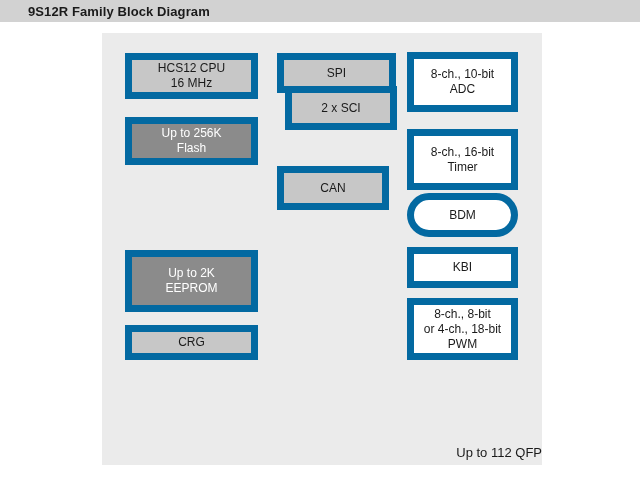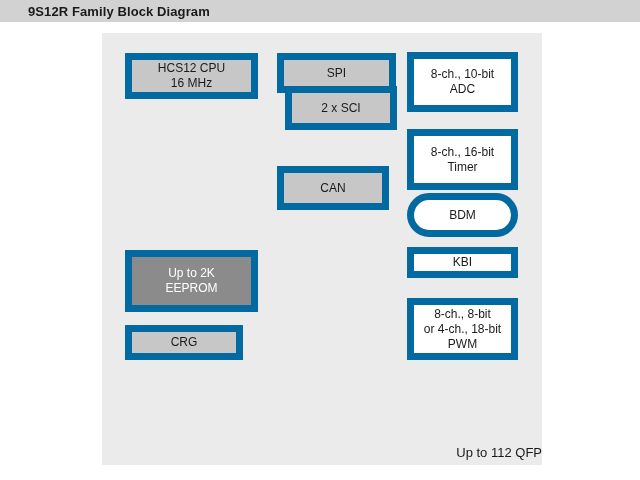--- a/index.html
+++ b/index.html
@@ -73,34 +73,36 @@
 <div class="page">
 
   <header class="title-bar">
     <span>9S12R Family Block Diagram</span>
   </header>
 
   <div class="diagram">
 
     <div class="block light" style="left:23px;  top:20px;  width:133px; height:46px;">HCS12 CPU
 16 MHz</div>
+    <div class="block dark" style="left:23px;  top:84px;  width:133px; height:48px;">Up to 256K
+Flash</div>
     <div class="block dark" style="left:23px;  top:217px; width:133px; height:62px;">Up to 2K
 EEPROM</div>
-    <div class="block light" style="left:23px;  top:292px; width:118px; height:35px;">CRG</div>
+    <div class="block light" style="left:23px;  top:292px; width:133px; height:35px;">CRG</div>
 
     <div class="block light" style="left:175px; top:20px;  width:119px; height:40px;">SPI</div>
     <div class="block light" style="left:175px; top:53px;  width:112px; height:44px;margin-left:8px;">2 x SCI</div>
     <div class="block light" style="left:175px; top:133px; width:112px; height:44px;">CAN</div>
 
     <div class="block white" style="left:305px; top:19px;  width:111px; height:60px;">8-ch., 10-bit
 ADC</div>
     <div class="block white" style="left:305px; top:96px;  width:111px; height:61px;">8-ch., 16-bit
 Timer</div>
     <div class="block white" style="left:305px; top:160px; width:111px; height:44px;border-radius:22px;">BDM</div>
-    <div class="block white" style="left:305px; top:214px; width:111px; height:31px;">KBI</div>
+    <div class="block white" style="left:305px; top:214px; width:111px; height:41px;">KBI</div>
     <div class="block white" style="left:305px; top:265px; width:111px; height:62px;">8-ch., 8-bit
 or 4-ch., 18-bit
 PWM</div>
 
     <div class="package-note">Up to 112 QFP</div>
   </div>
 
 </div>
 
 </body></html>

